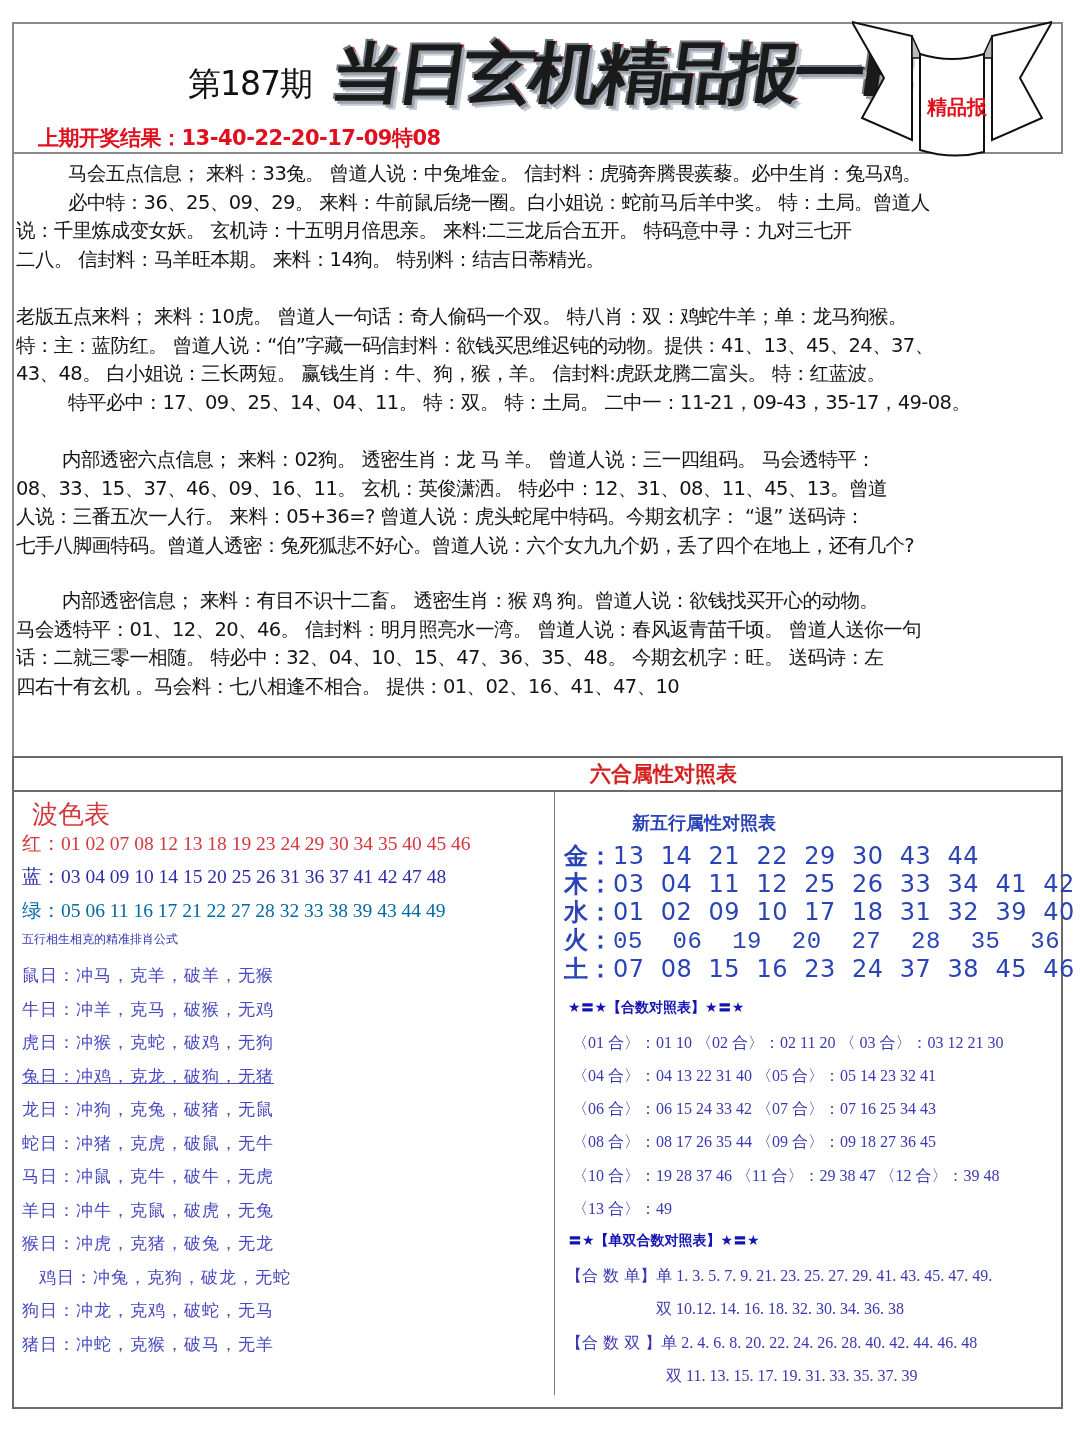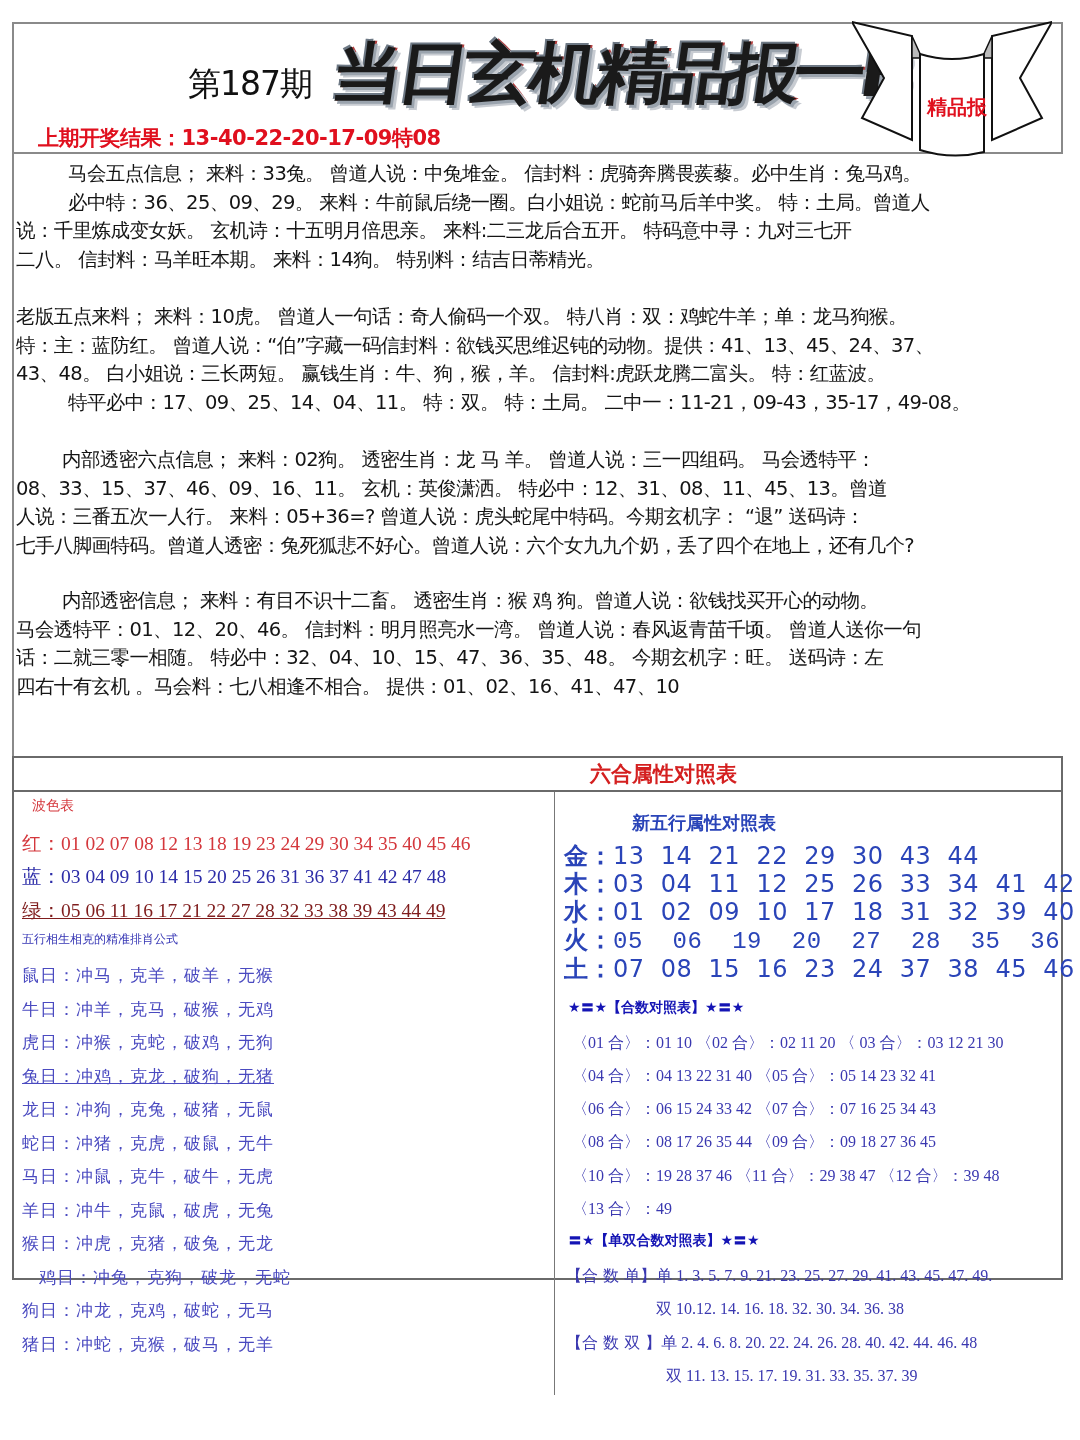--- a/index.html
+++ b/index.html
@@ -35,35 +35,35 @@
   .text-section {
     position: absolute; left: 12px; top: 154px; width: 1051px; height: 604px;
     border-left: 2px solid #8a8a8a; box-sizing: border-box;
   }
   .para {
     position: absolute; left: 16px; width: 1052px; font-size: 19.5px; line-height: 28.6px;
     color: #141414; font-family: "DejaVu Sans", sans-serif; letter-spacing: -0.6px;
     text-align: justify;
   }
   .table-box {
-    position: absolute; left: 12px; top: 756px; width: 1051px; height: 524px;
+    position: absolute; left: 12px; top: 756px; width: 1051px; height: 653px;
     border: 2px solid #6a6a6a; box-sizing: border-box; background: #fff;
   }
   .table-head {
     position: absolute; left: 0; top: 0; width: 100%; height: 34px;
     border-bottom: 2px solid #6a6a6a; box-sizing: border-box;
   }
   .table-title {
     position: absolute; left: 576px; top: 2px; font-size: 21px; font-weight: bold; color: #d42020;
     font-family: "DejaVu Sans", sans-serif;
   }
   .divider { position: absolute; left: 540px; top: 34px; width: 1px; height: 603px; background: #777; }
   .lh { position: absolute; white-space: nowrap; font-family: "Liberation Serif", "DejaVu Serif", serif; }
   .cn { font-family: "DejaVu Sans", sans-serif; }
-  .red { color: #d4373c; } .blue { color: #2c2ca8; } .green { color: #7f1d1d; text-decoration: underline; }
+  .red { color: #d4373c; } .blue { color: #2c2ca8; } .green { color: #0369a1; }
   .wx { color: #2a44b8; font-family: "DejaVu Sans", sans-serif; font-size: 24px; letter-spacing: 0.5px; }
   .wx b { font-weight: bold; }
   .hs { color: #3a38b0; font-size: 16px; }
   .zodiac { color: #4a4ac0; font-family: "DejaVu Sans", sans-serif; font-size: 17px; letter-spacing: 1px; }
   .stars { color: #1414b4; font-weight: bold; font-size: 14px; font-family: "DejaVu Sans", sans-serif; }
 </style>
 </head>
 <body>
 
 <div class="header-box"></div>
@@ -111,21 +111,21 @@
   <div>四右十有玄机 。马会料：七八相逢不相合。 提供：01、02、16、41、47、10</div>
 </div>
 
 <div class="table-box">
   <div class="table-head">
     <div class="table-title">六合属性对照表</div>
   </div>
   <div class="divider"></div>
 </div>
 
-<div class="lh cn red" style="left:32px; top:797px; font-size:14px;">波色表</div>
+<div class="lh cn red" style="left:32px; top:797px; font-size:26px;">波色表</div>
 <div class="lh red" style="left:22px; top:830px; font-size:19.5px;">
   <span class="cn">红：</span><span>01 02 07 08 12 13 18 19 23 24 29 30 34 35 40 45 46</span>
 </div>
 <div class="lh blue" style="left:22px; top:863px; font-size:19.5px;">
   <span class="cn">蓝：</span><span>03 04 09 10 14 15 20 25 26 31 36 37 41 42 47 48</span>
 </div>
 <div class="lh green" style="left:22px; top:897px; font-size:19.5px;">
   <span class="cn">绿：</span><span>05 06 11 16 17 21 22 27 28 32 33 38 39 43 44 49</span>
 </div>
 <div class="lh cn" style="left:22px; top:931px; font-size:12px; color:#3434b4;">五行相生相克的精准排肖公式</div>

